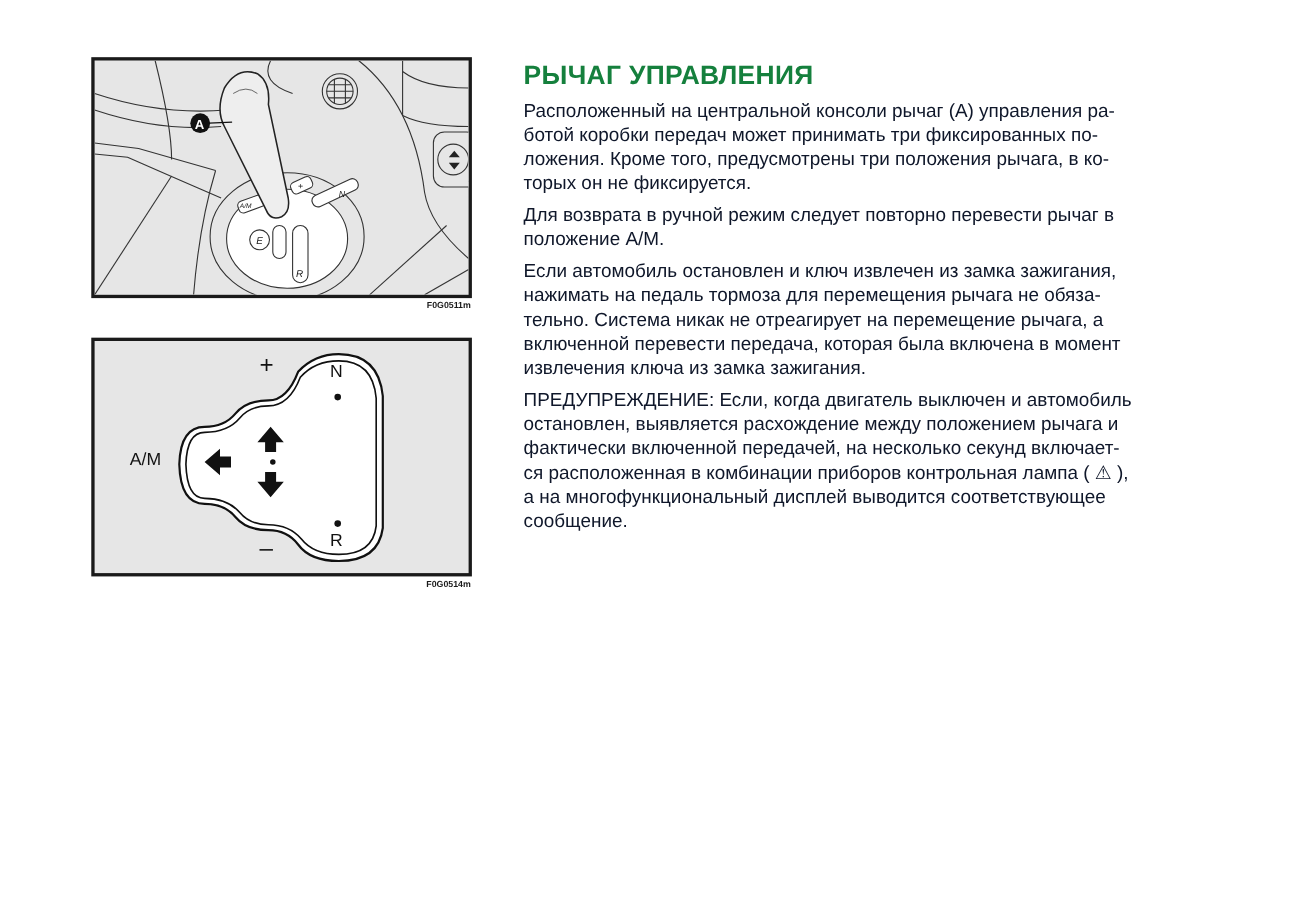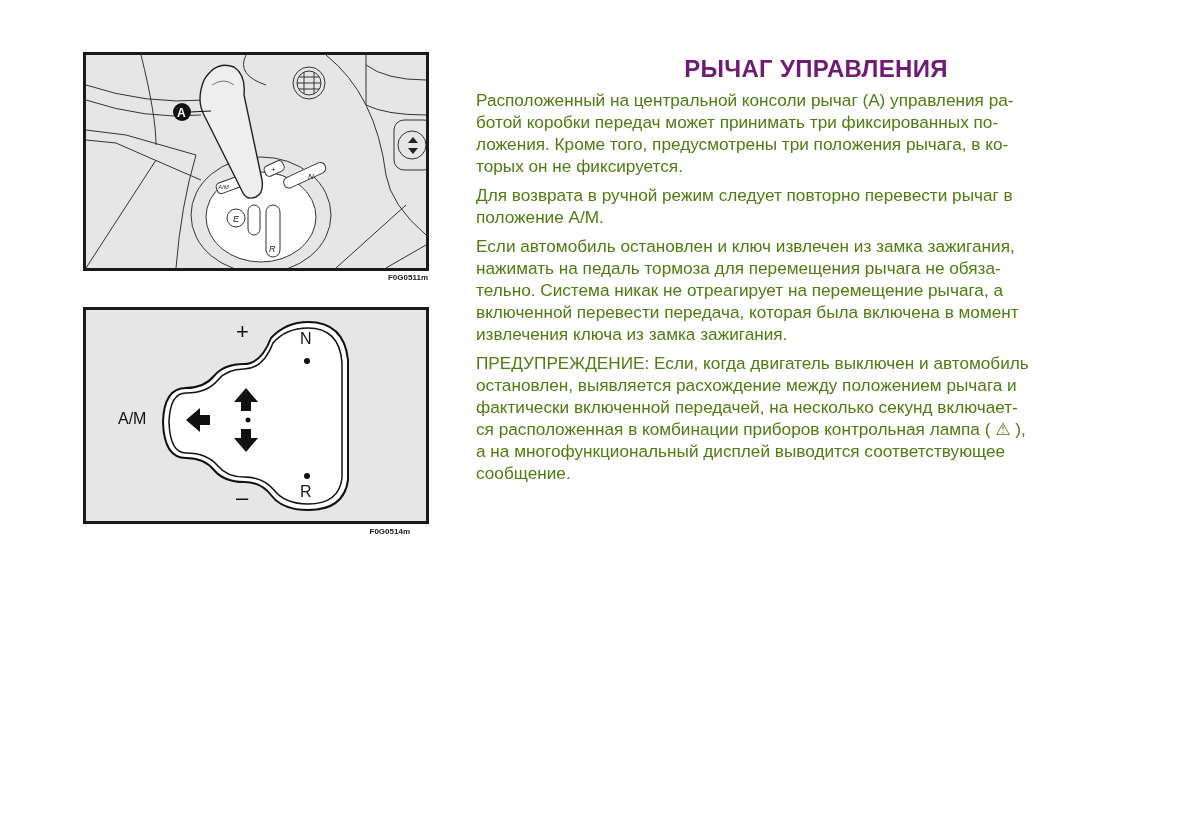--- a/index.html
+++ b/index.html
@@ -10,31 +10,30 @@
   .figure {
     position: absolute; left: 83px; width: 340px; background: #e6e6e6;
     border: 3px solid #1a1a1a; box-sizing: content-box; overflow: hidden;
   }
   #fig1 { top: 52px; height: 213px; }
   #fig2 { top: 307px; height: 211px; }
   .fig-code {
     position: absolute; font-size: 8px; font-weight: bold; color: #1a1a1a; letter-spacing: 0; text-align: right;
   }
   #code1 { top: 273px; right: 763px; }
-  #code2 { top: 527px; right: 781px; margin-left: 13px; }
+  #code2 { top: 527px; right: 763px; margin-left: 13px; }
   .figure svg { display: block; width: 340px; height: 100%; }
 
   .text-col { position: absolute; left: 476px; top: 55px; width: 680px; }
   h1 {
-    margin: 0 0 6px 0; font-size: 24px; font-weight: 900; letter-spacing: 0.3px; color: #701a75;
+    margin: 0 0 6px 0; font-size: 24px; font-weight: 900; letter-spacing: 0.3px; color: #15803d;
     font-family: "Liberation Sans", sans-serif;
-    text-align: center;
   }
   p {
-    margin: 0 0 7px 0; font-size: 17.2px; line-height: 22px; color: #4d7c0f;
+    margin: 0 0 7px 0; font-size: 17.2px; line-height: 22px; color: #0f172a;
     white-space: pre-line;
   }
 </style>
 </head>
 <body>
 
 <div class="figure" id="fig1">
   <svg viewBox="0 0 340 213">
 
     <g fill="none" stroke="#333" stroke-width="1">

